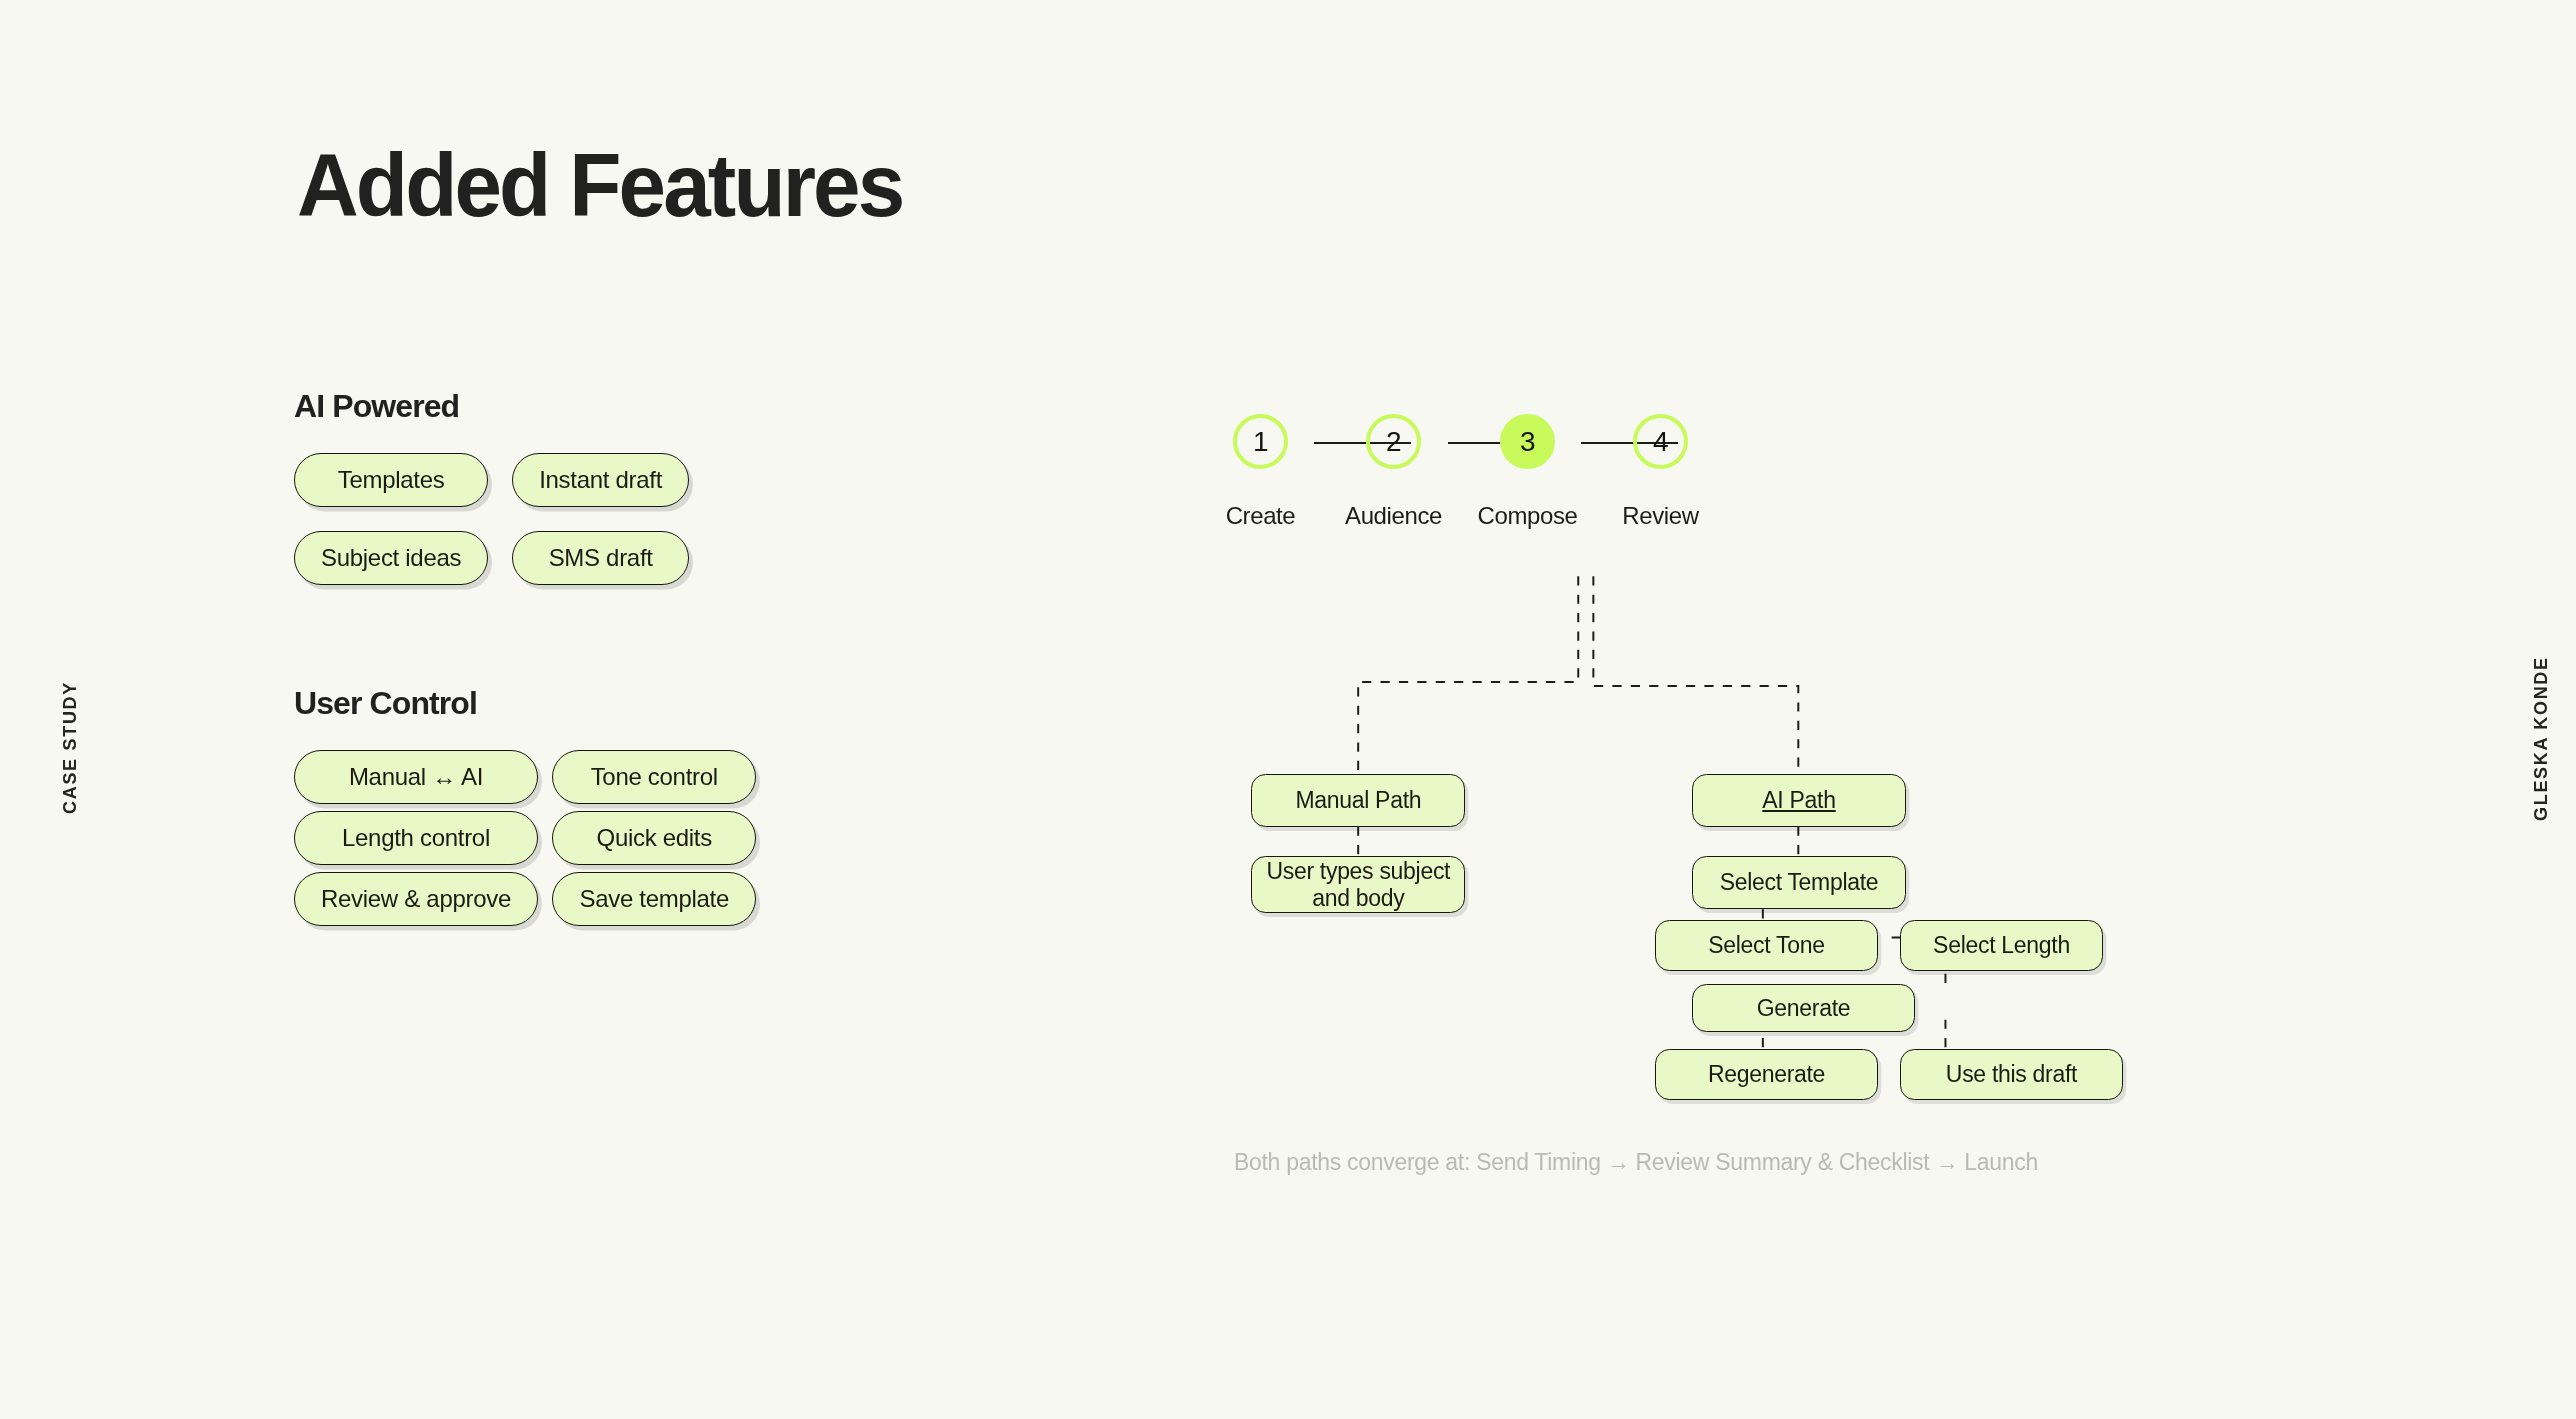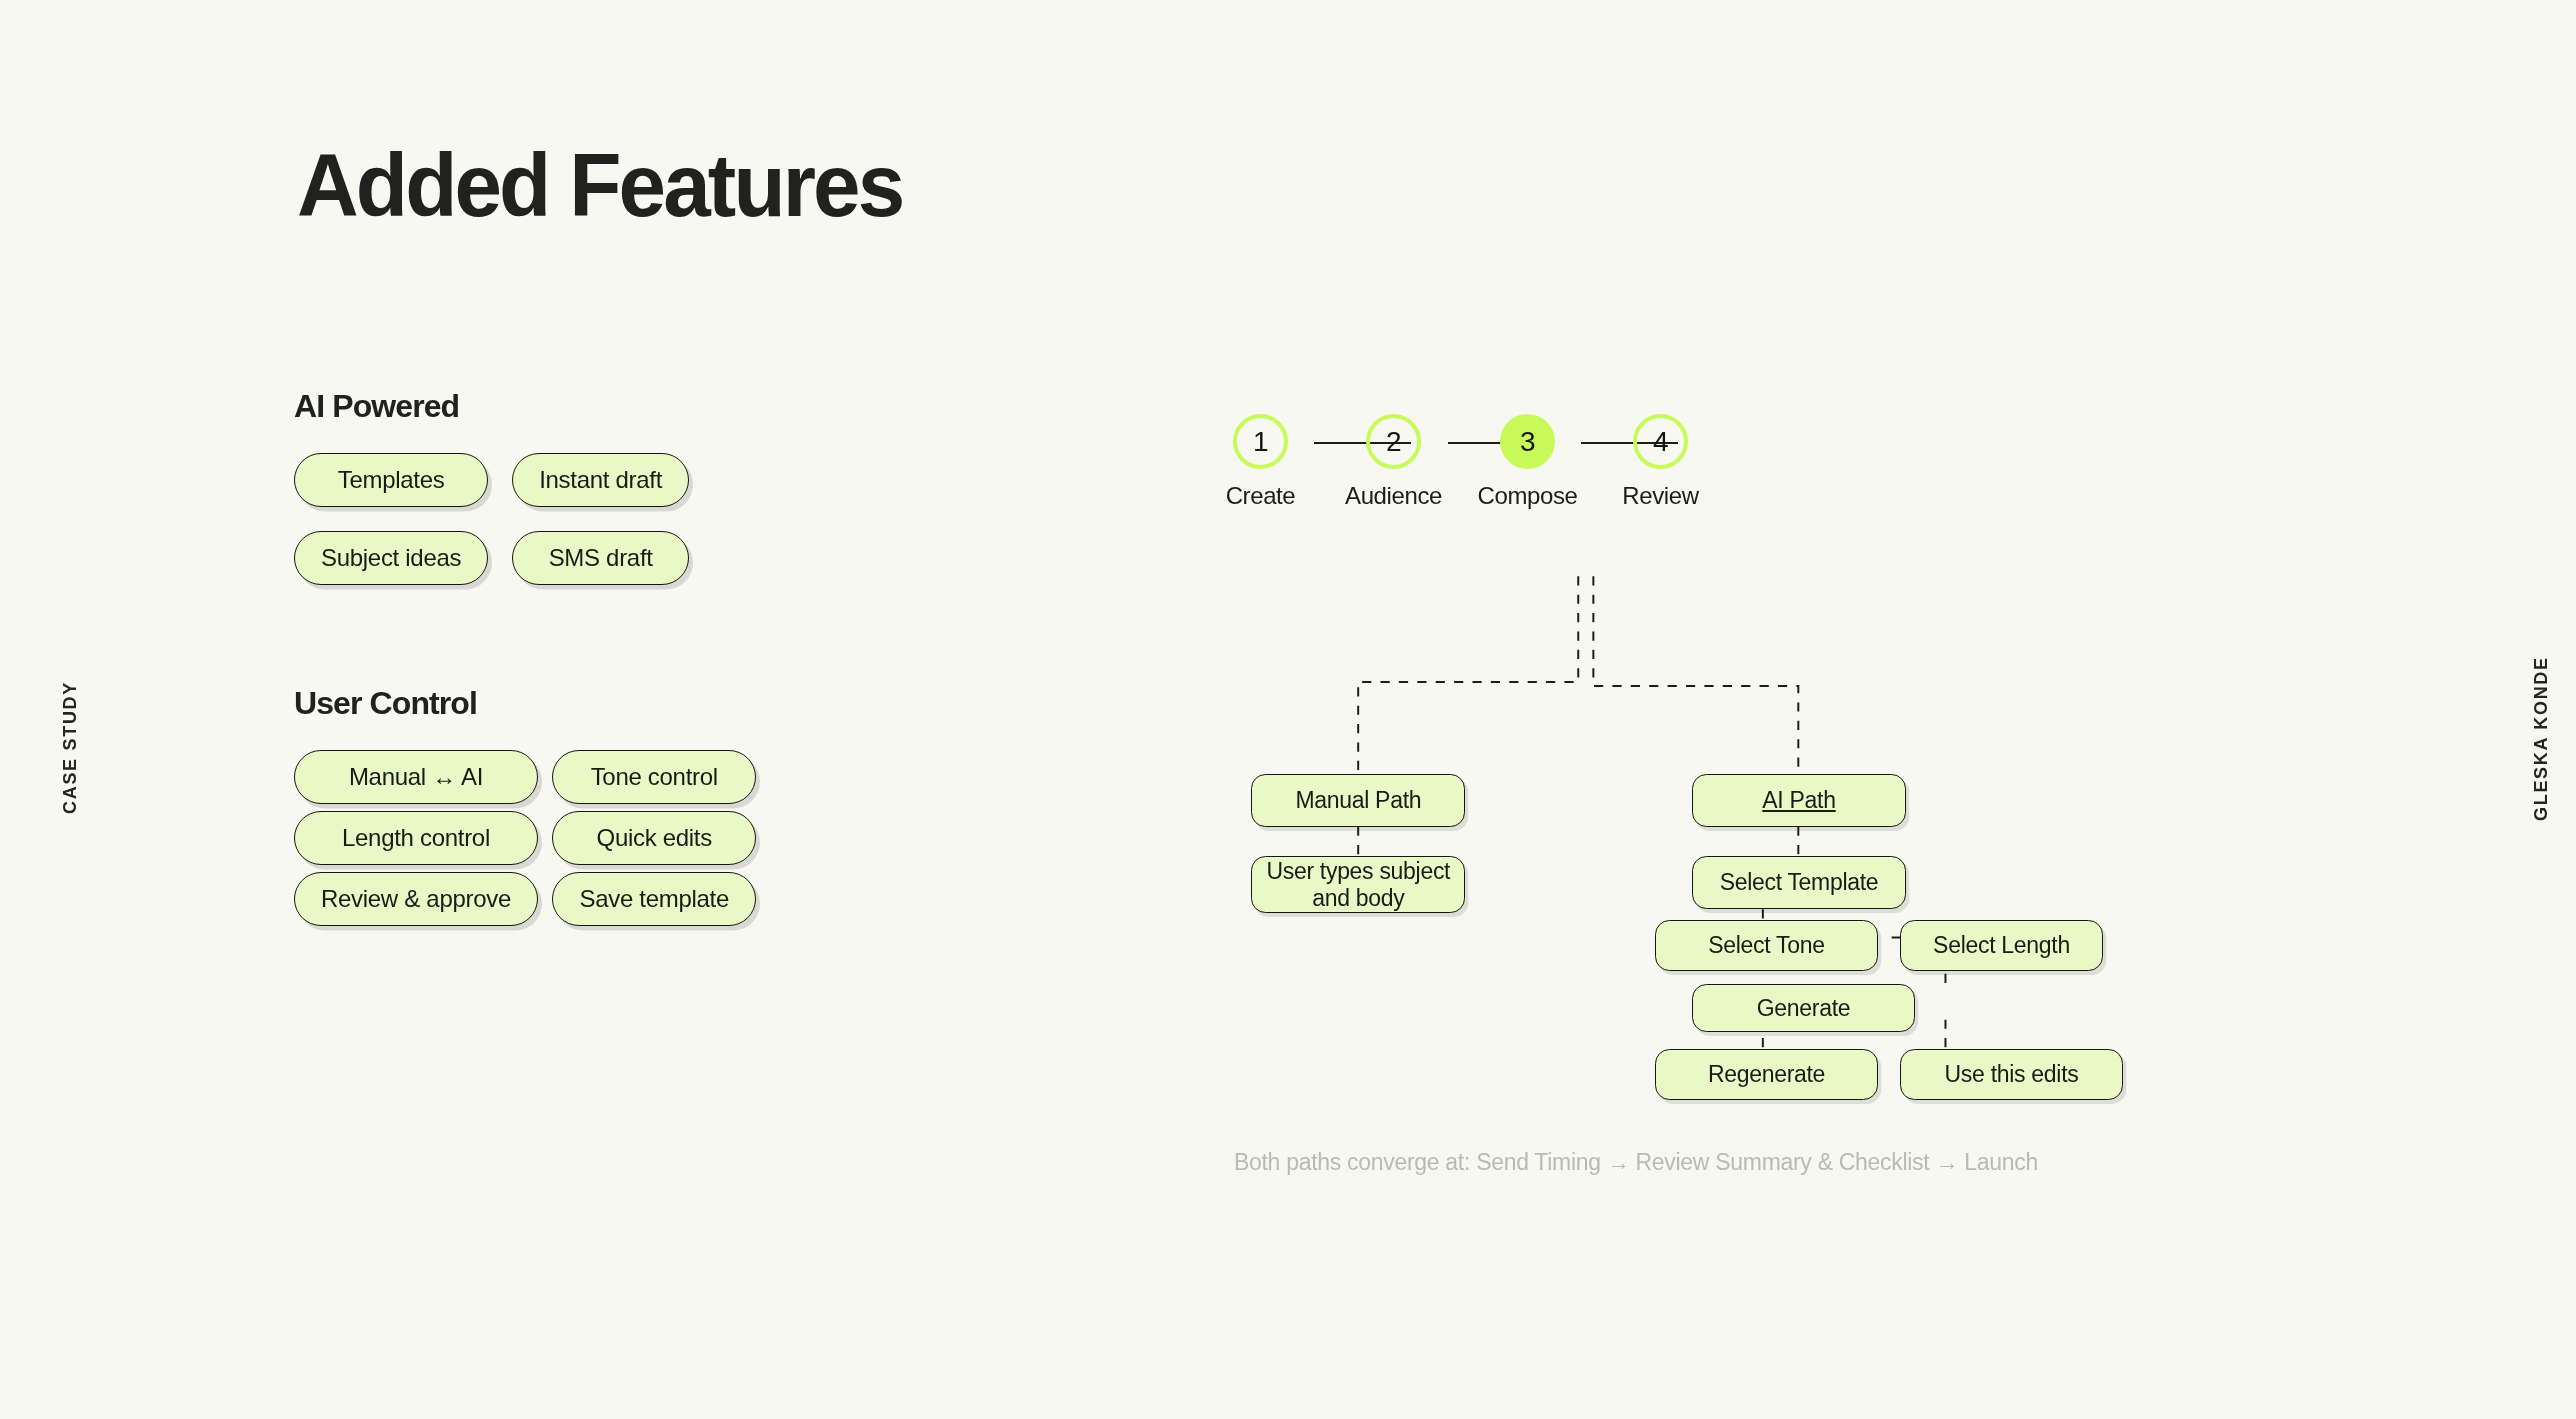--- a/index.html
+++ b/index.html
@@ -142,21 +142,21 @@
     font-size: 28px;
     color: #16160f;
     letter-spacing: -0.7px;
     cursor: pointer;
   }
   .step.active .step-circle {
     background: #c9fa5b;
     border-color: #c9fa5b;
   }
   .step-label {
-    margin-top: 13px;
+    margin-top: 33px;
     font-family: "Liberation Sans", sans-serif;
     font-size: 24px;
     color: #1d1d16;
     letter-spacing: -0.4px;
     white-space: nowrap;
   }
   .step-connector {
     position: absolute;
     top: 28px;
     height: 2px;
@@ -308,20 +308,20 @@
     <div class="node" style="left:463px; top:442px; width:214px; height:53px;">Select Template</div>
 
     <div class="node" style="left:426px; top:506px; width:223px; height:51px;">Select Tone</div>
 
     <div class="node" style="left:671px; top:506px; width:203px; height:51px;">Select Length</div>
 
     <div class="node" style="left:463px; top:570px; width:223px; height:48px;">Generate</div>
 
     <div class="node" style="left:426px; top:635px; width:223px; height:51px;">Regenerate</div>
 
-    <div class="node" style="left:671px; top:635px; width:223px; height:51px;">Use this edits</div>
+    <div class="node" style="left:671px; top:635px; width:223px; height:51px;">Use this draft</div>
 
   </div>
 
   <div id="flow-footer">Both paths converge at: Send Timing → Review Summary &amp; Checklist → Launch</div>
 
 </div>
 
 
 </body></html>

